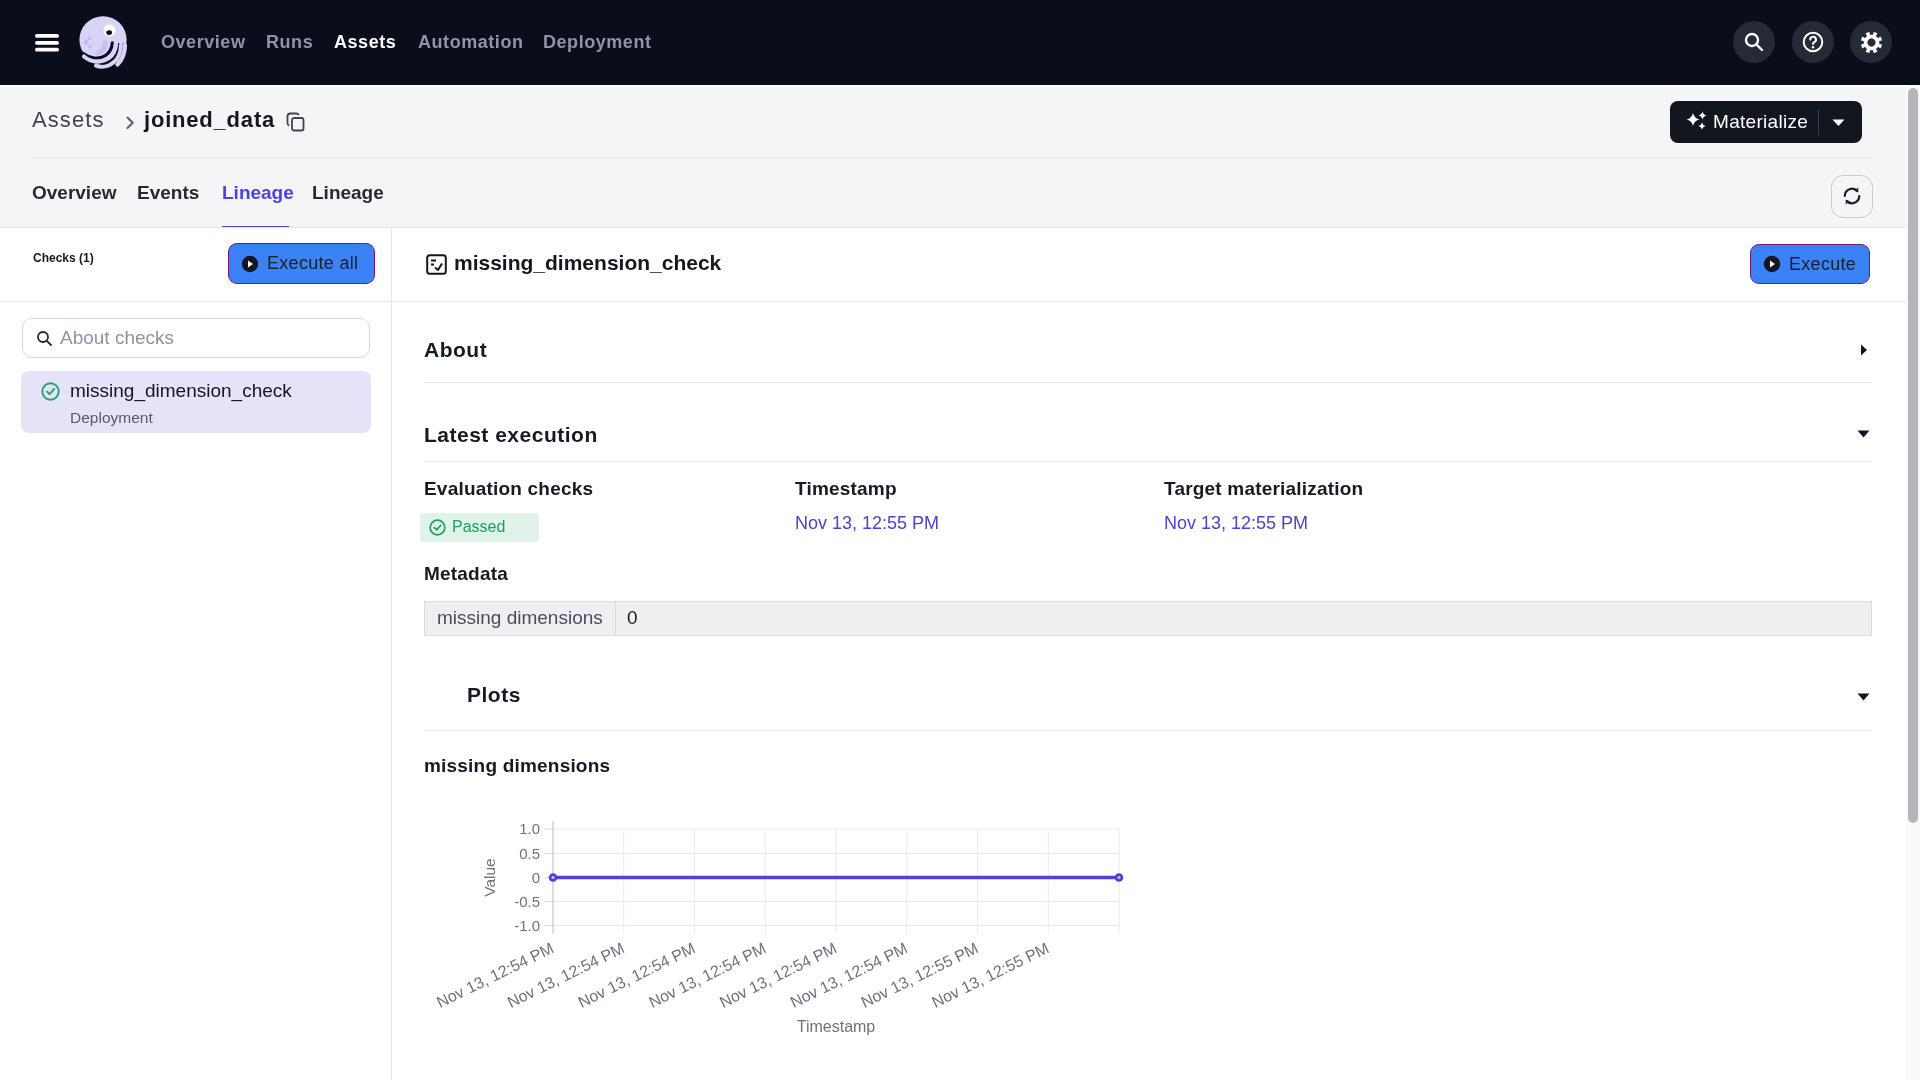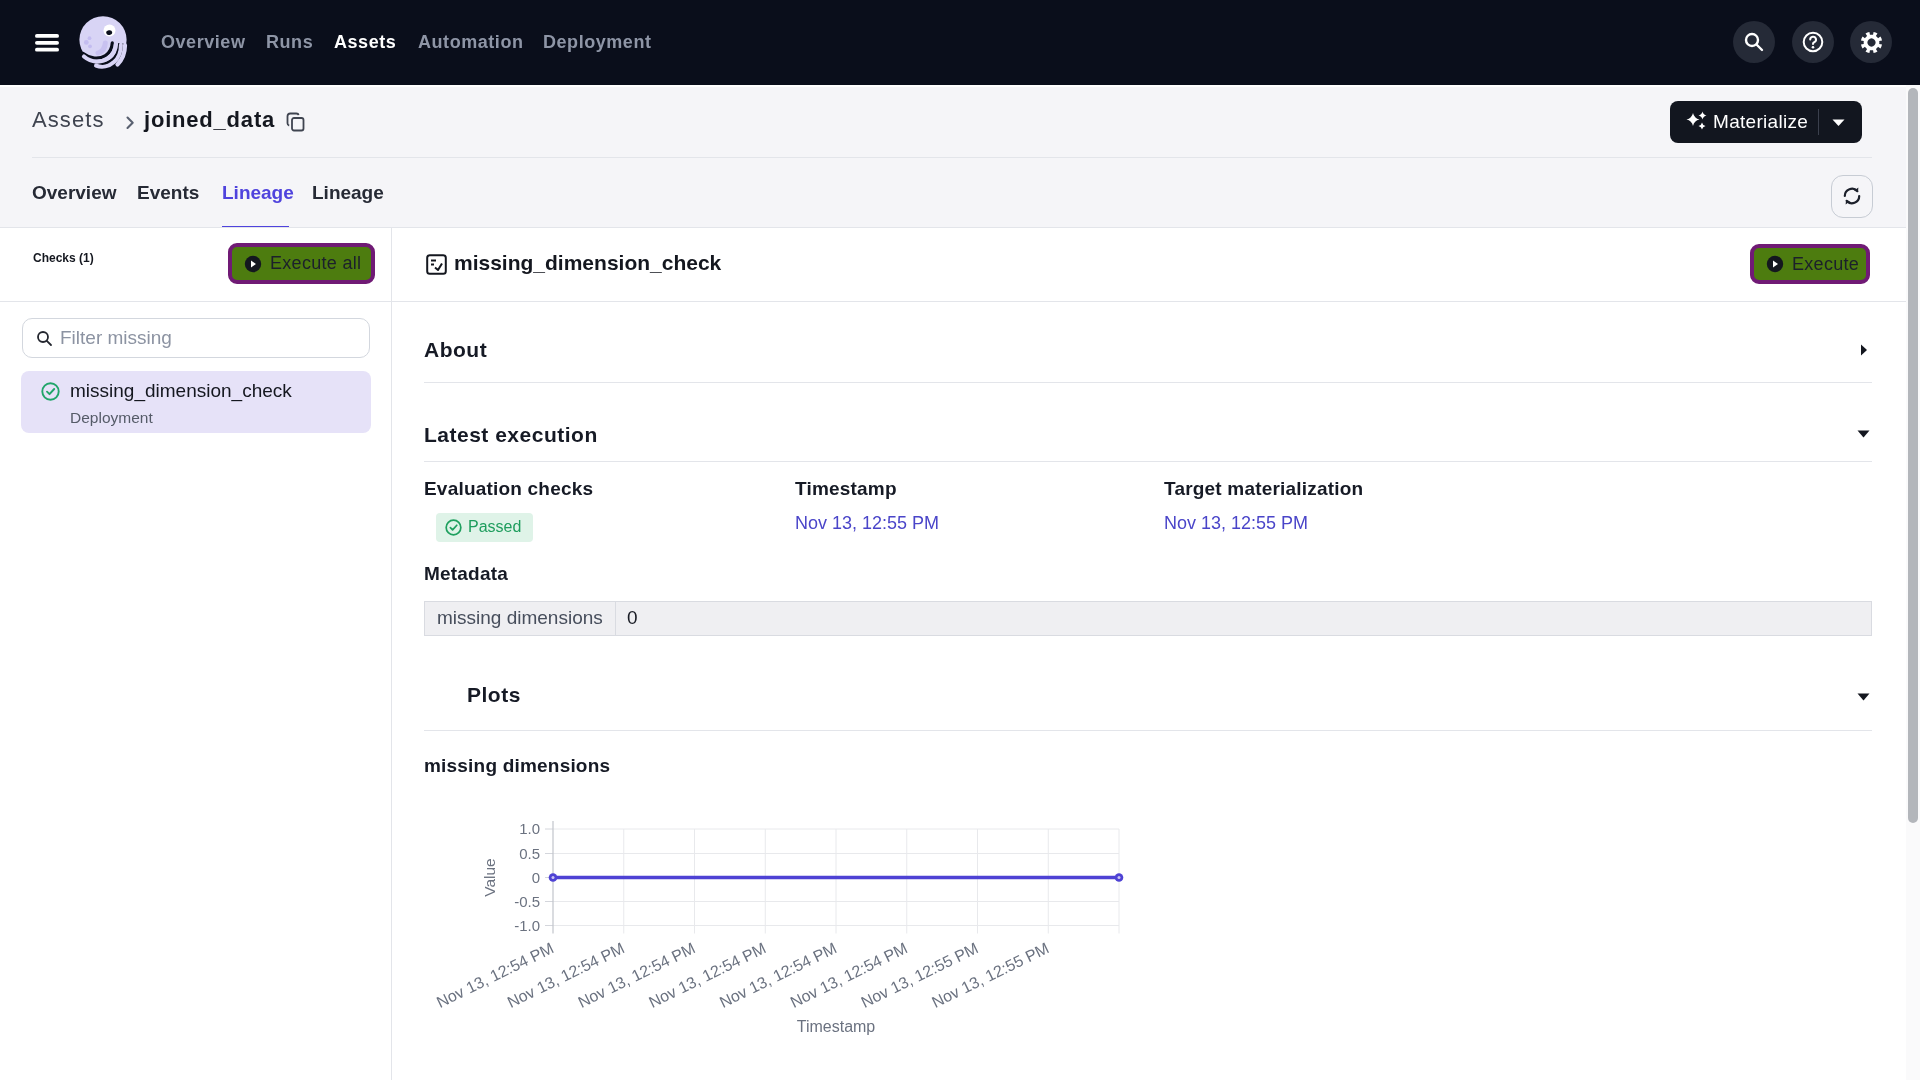--- a/index.html
+++ b/index.html
@@ -12,21 +12,21 @@
 .navlink { position:absolute; top:0; height:85px; line-height:85px; font-size:18px; font-weight:600; letter-spacing:0.55px; color:#8E95A6; }
 .navlink.active { color:#FFFFFF; font-weight:700; }
 .navcirc { position:absolute; top:21px; width:42px; height:42px; border-radius:50%; background:#252A37; }
 
 
 #header { position:absolute; left:0; top:85px; width:1920px; height:142px; background:#F5F5F8; border-top:2px solid #FFFFFF; }
 .hdiv { position:absolute; height:1px; background:#E3E5EA; }
 .tab { position:absolute; font-size:19px; font-weight:600; color:#262A35; }
 
 
-.btn { position:absolute; background:#4d7c0f; border:4px solid #701a75; border-radius:9px;
+.btn { position:absolute; background:#3b82f6; border:1px solid #701a75; border-radius:9px;
   display:flex; align-items:center; justify-content:flex-start; padding-left:12px; font-size:18px; color:#1C202B; font-weight:400; letter-spacing:0.3px;}
 
 
 #sidebar { position:absolute; left:0; top:228px; width:392px; height:852px; background:#fff; border-right:1px solid #E3E5EA; }
 
 
 #main { position:absolute; left:392px; top:228px; width:1514px; height:852px; background:#fff; }
 .sechead { position:absolute; font-size:21px; font-weight:700; color:#161A25; letter-spacing:0.5px; }
 .colhead { position:absolute; font-size:19px; font-weight:700; color:#161A25; letter-spacing:0.2px; }
 .purlink { position:absolute; font-size:18px; color:#4A45C9; }
@@ -128,21 +128,21 @@
       <path d="M 7,5.6 L 12,9 7,12.4 Z" fill="#fff"></path>
     </svg>
     Execute all
   </div>
   <div class="hdiv" style="left:0; top:73px; width:392px;"></div>
   <div class="abs" style="left:22px; top:90px; width:348px; height:40px; border:1px solid #D3D7DE; border-radius:10px; background:#fff;">
     <svg class="abs" style="left:13px; top:11px;" width="17" height="17" viewBox="0 0 17 17">
       <circle cx="7" cy="7" r="5" stroke="#23262E" stroke-width="1.8" fill="none"></circle>
       <line x1="10.8" y1="10.8" x2="15" y2="15" stroke="#23262E" stroke-width="1.8" stroke-linecap="round"></line>
     </svg>
-    <span class="abs" style="left:37px; top:8px; font-size:19px; color:#8C93A2;">Filter missing</span>
+    <span class="abs" style="left:37px; top:8px; font-size:19px; color:#8C93A2;">About checks</span>
   </div>
   <div class="abs" style="left:21px; top:143px; width:350px; height:62px; background:#E6E2F8; border-radius:8px;">
     <svg class="abs" style="left:20px; top:11px;" width="19" height="19" viewBox="0 0 19 19">
       <circle cx="9.5" cy="9.5" r="8.2" stroke="#21A56A" stroke-width="1.9" fill="none"></circle>
       <path d="M 6,9.7 L 8.5,12.2 13.2,7" stroke="#21A56A" stroke-width="1.9" fill="none" stroke-linecap="round" stroke-linejoin="round"></path>
     </svg>
     <span class="abs" style="left:49px; top:9px; font-size:19px; color:#14171F;">missing_dimension_check</span>
     <span class="abs" style="left:49px; top:38px; font-size:15.5px; color:#555B68;">Deployment</span>
   </div>
 </div>
@@ -174,21 +174,21 @@
   <span class="sechead" style="left:32px; top:195px;">Latest execution</span>
   <svg class="abs" style="left:1463px; top:200px;" width="17" height="12" viewBox="0 0 17 12">
     <path d="M 2.5,2.5 L 8.5,9.5 14.5,2.5 Z" fill="#14171F"></path>
   </svg>
   <div class="hdiv" style="left:32px; top:233px; width:1448px;"></div>
 
   <span class="colhead" style="left:32px; top:250px;">Evaluation checks</span>
   <span class="colhead" style="left:403px; top:250px;">Timestamp</span>
   <span class="colhead" style="left:772px; top:250px;">Target materialization</span>
 
-  <div class="abs" style="left:44px; top:285px; width:97px; height:29px; background:#DFF3E8; border-radius:4px;">
+  <div class="abs" style="left:28px; top:285px; width:119px; height:29px; background:#DFF3E8; border-radius:4px;">
     <svg class="abs" style="left:9px; top:6px;" width="17" height="17" viewBox="0 0 19 19">
       <circle cx="9.5" cy="9.5" r="8.2" stroke="#1FA05F" stroke-width="1.9" fill="none"></circle>
       <path d="M 6,9.7 L 8.5,12.2 13.2,7" stroke="#1FA05F" stroke-width="1.9" fill="none" stroke-linecap="round" stroke-linejoin="round"></path>
     </svg>
     <span class="abs" style="left:32px; top:5px; font-size:16px; color:#1E9D5D;">Passed</span>
   </div>
   <span class="purlink" style="left:403px; top:285px;">Nov 13, 12:55 PM</span>
   <span class="purlink" style="left:772px; top:285px;">Nov 13, 12:55 PM</span>
 
   <span class="colhead" style="left:32px; top:335px;">Metadata</span>

